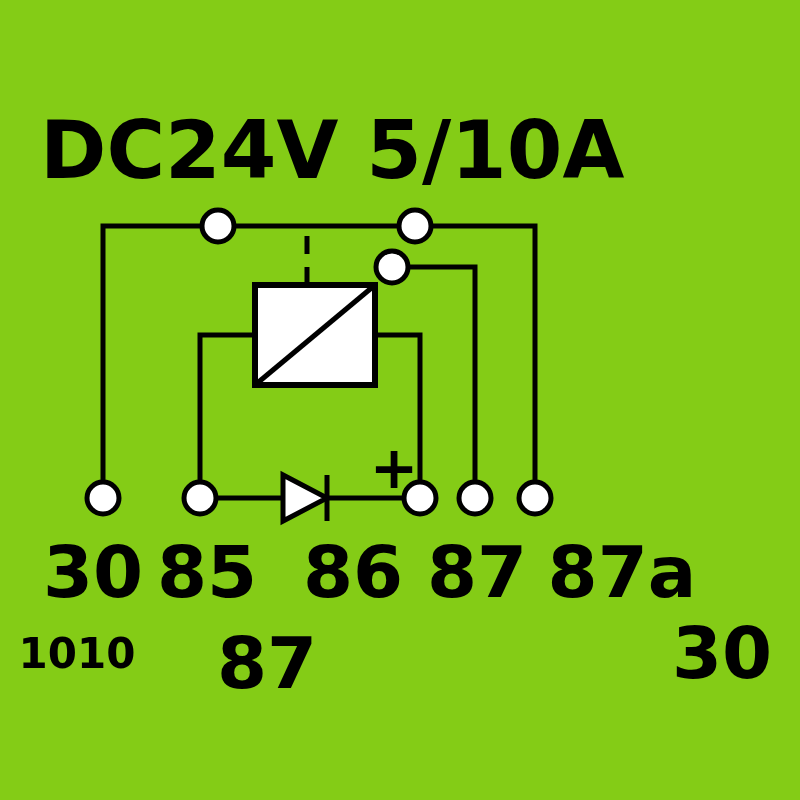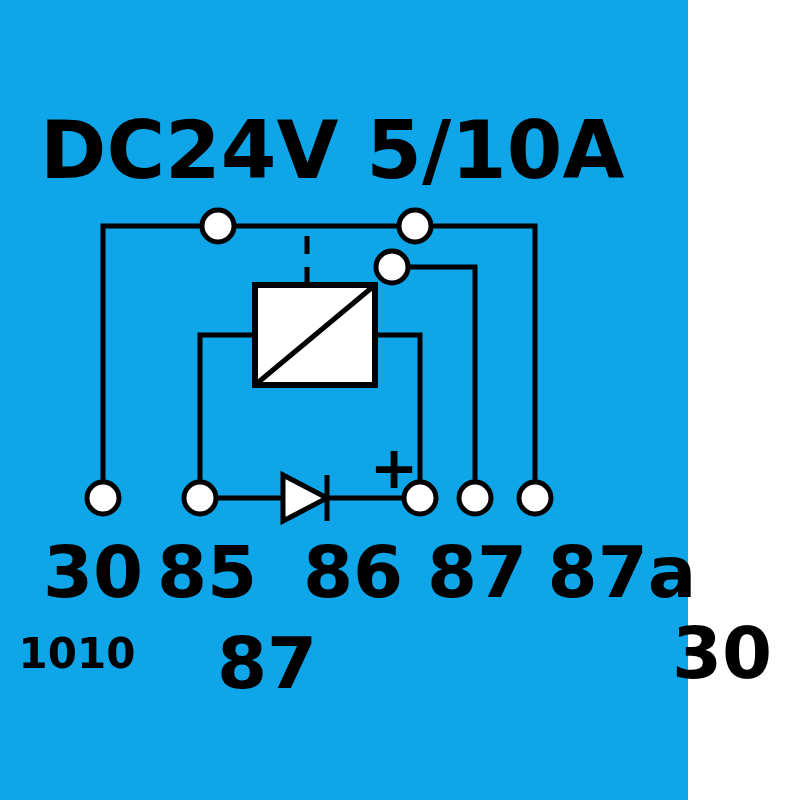--- a/index.html
+++ b/index.html
@@ -5,23 +5,23 @@
   html, body {
     margin: 0;
     padding: 0;
     width: 800px;
     height: 800px;
     background: #ffffff;
     overflow: hidden;
   }
   .diagram-wrap {
     position: relative;
-    width: 688px;
+    width: 800px;
     height: 800px;
-    background: #0ea5e9;
+    background: #84cc16;
   }
   svg { display: block; }
   .lbl {
     font-family: "DejaVu Sans", "Liberation Sans", sans-serif;
     font-weight: bold;
     fill: #000000;
   }
   .wire {
     stroke: #000000;
     stroke-width: 5;

